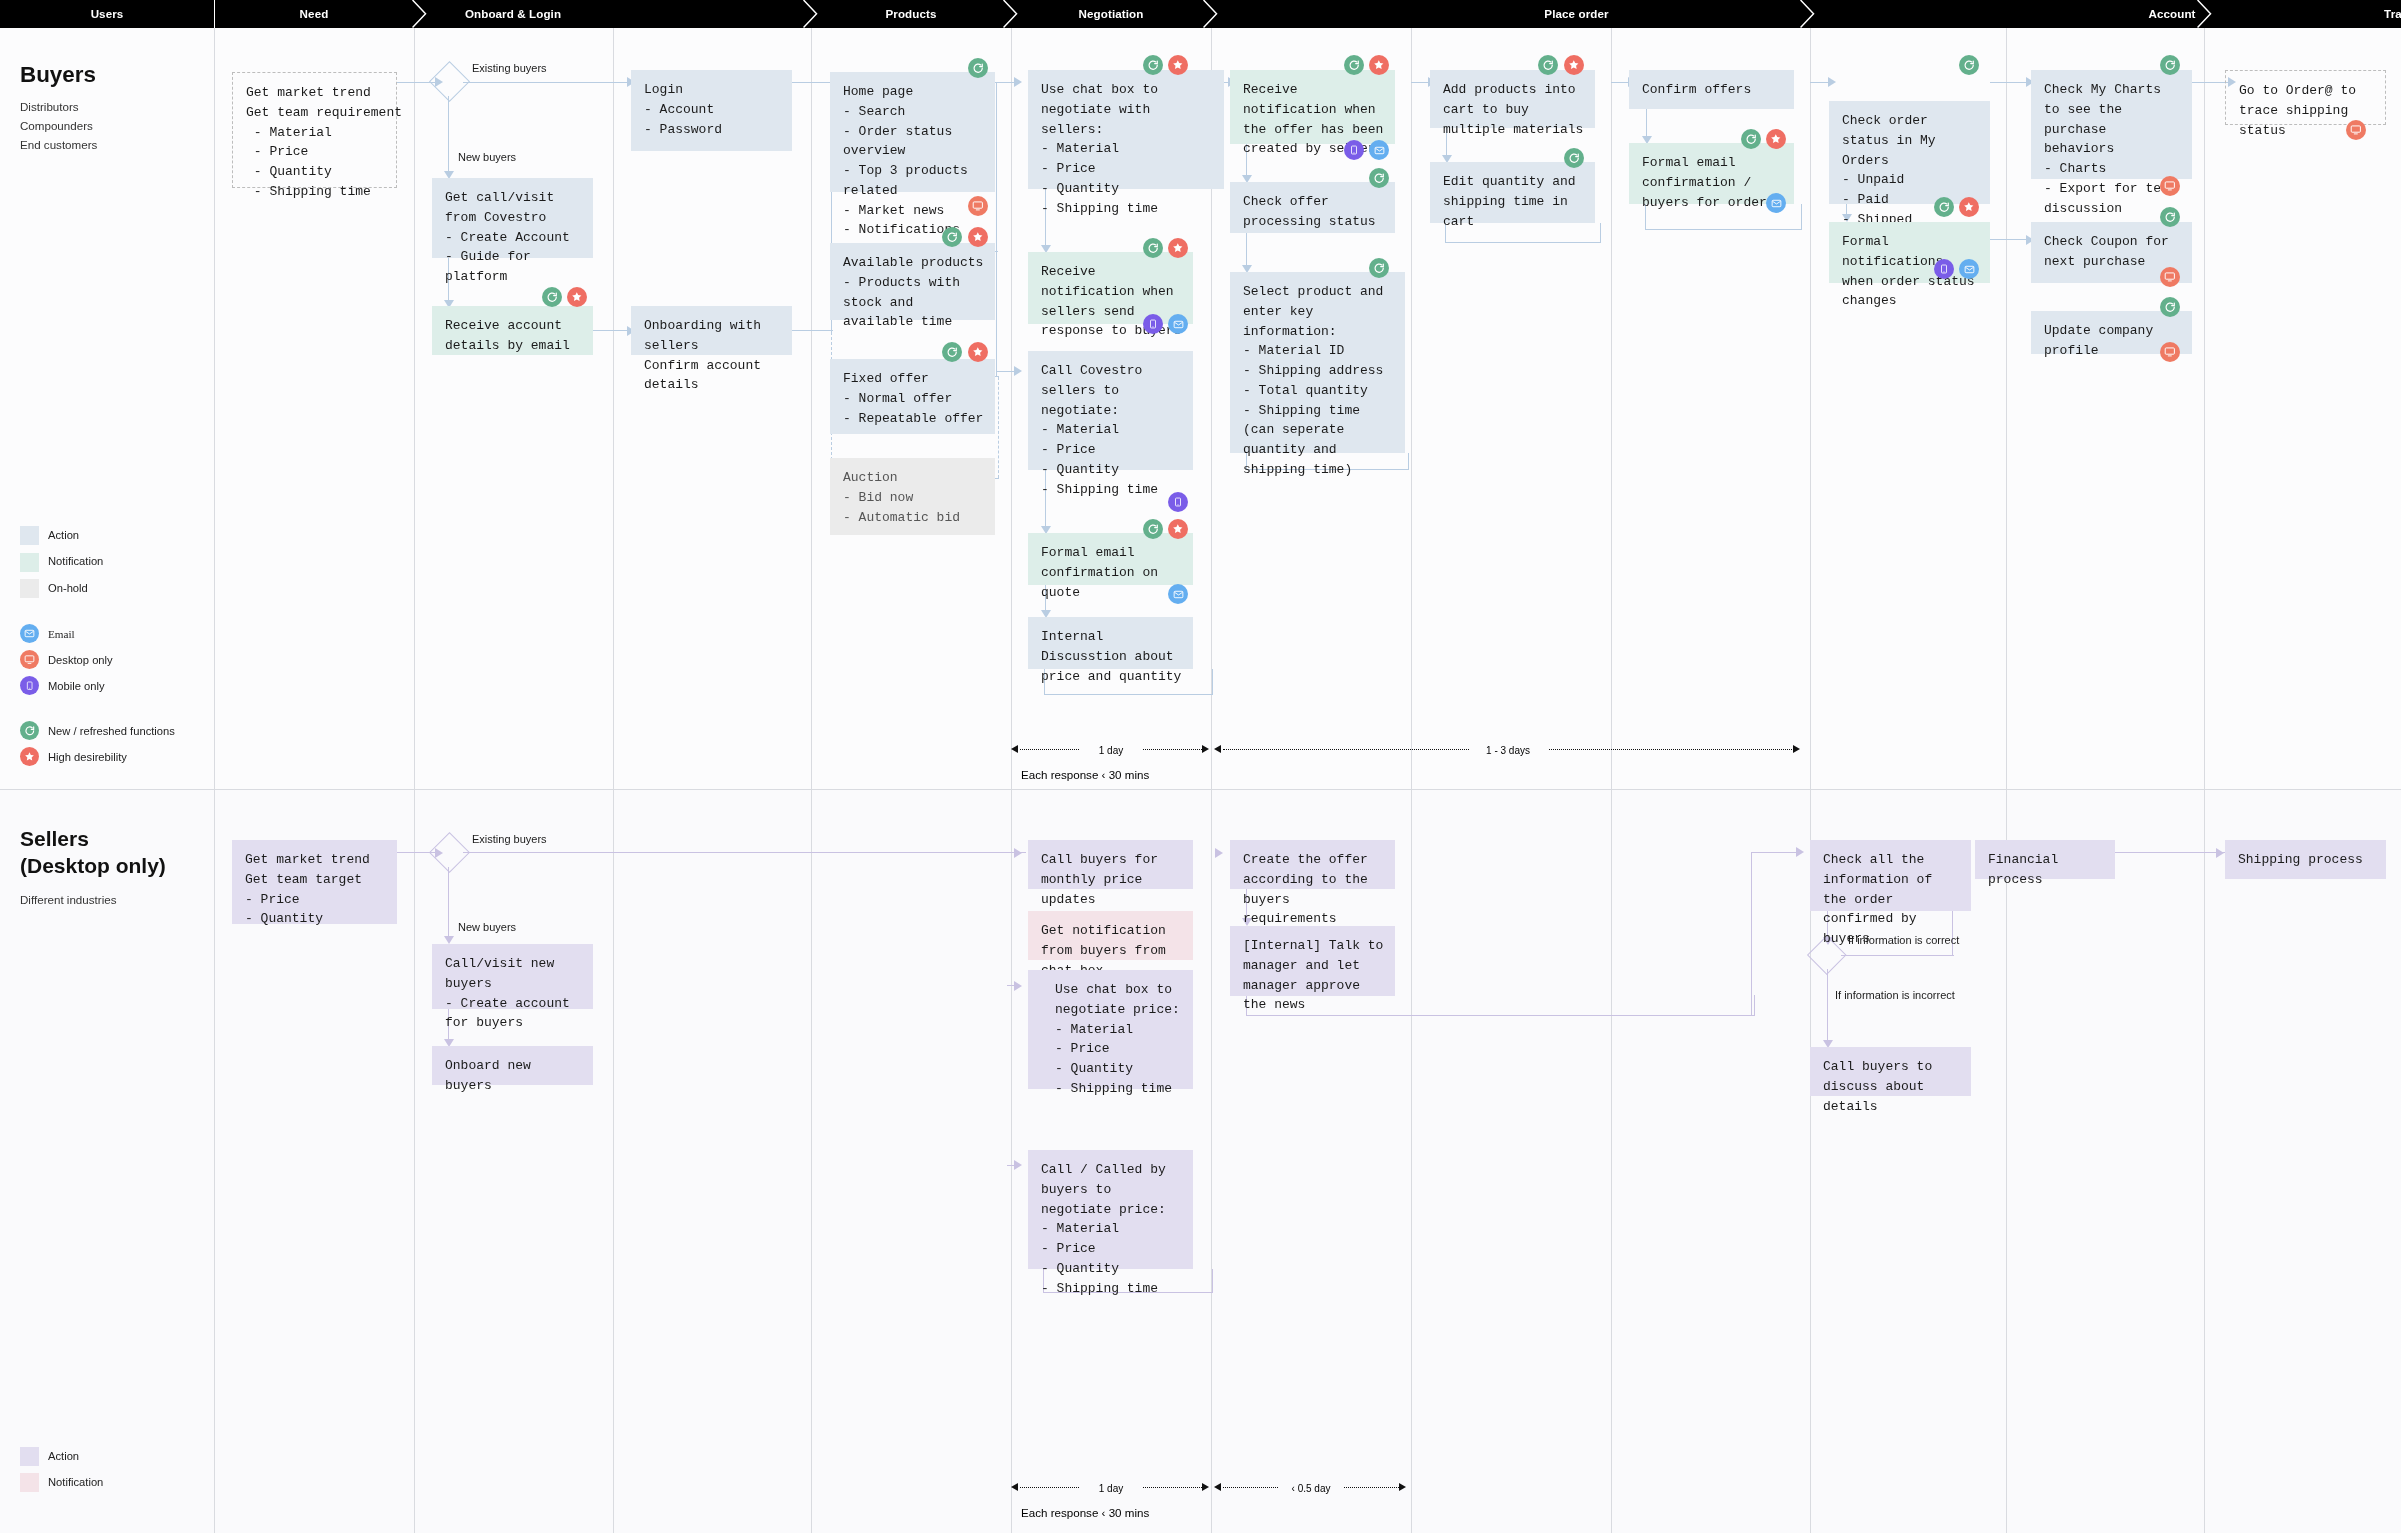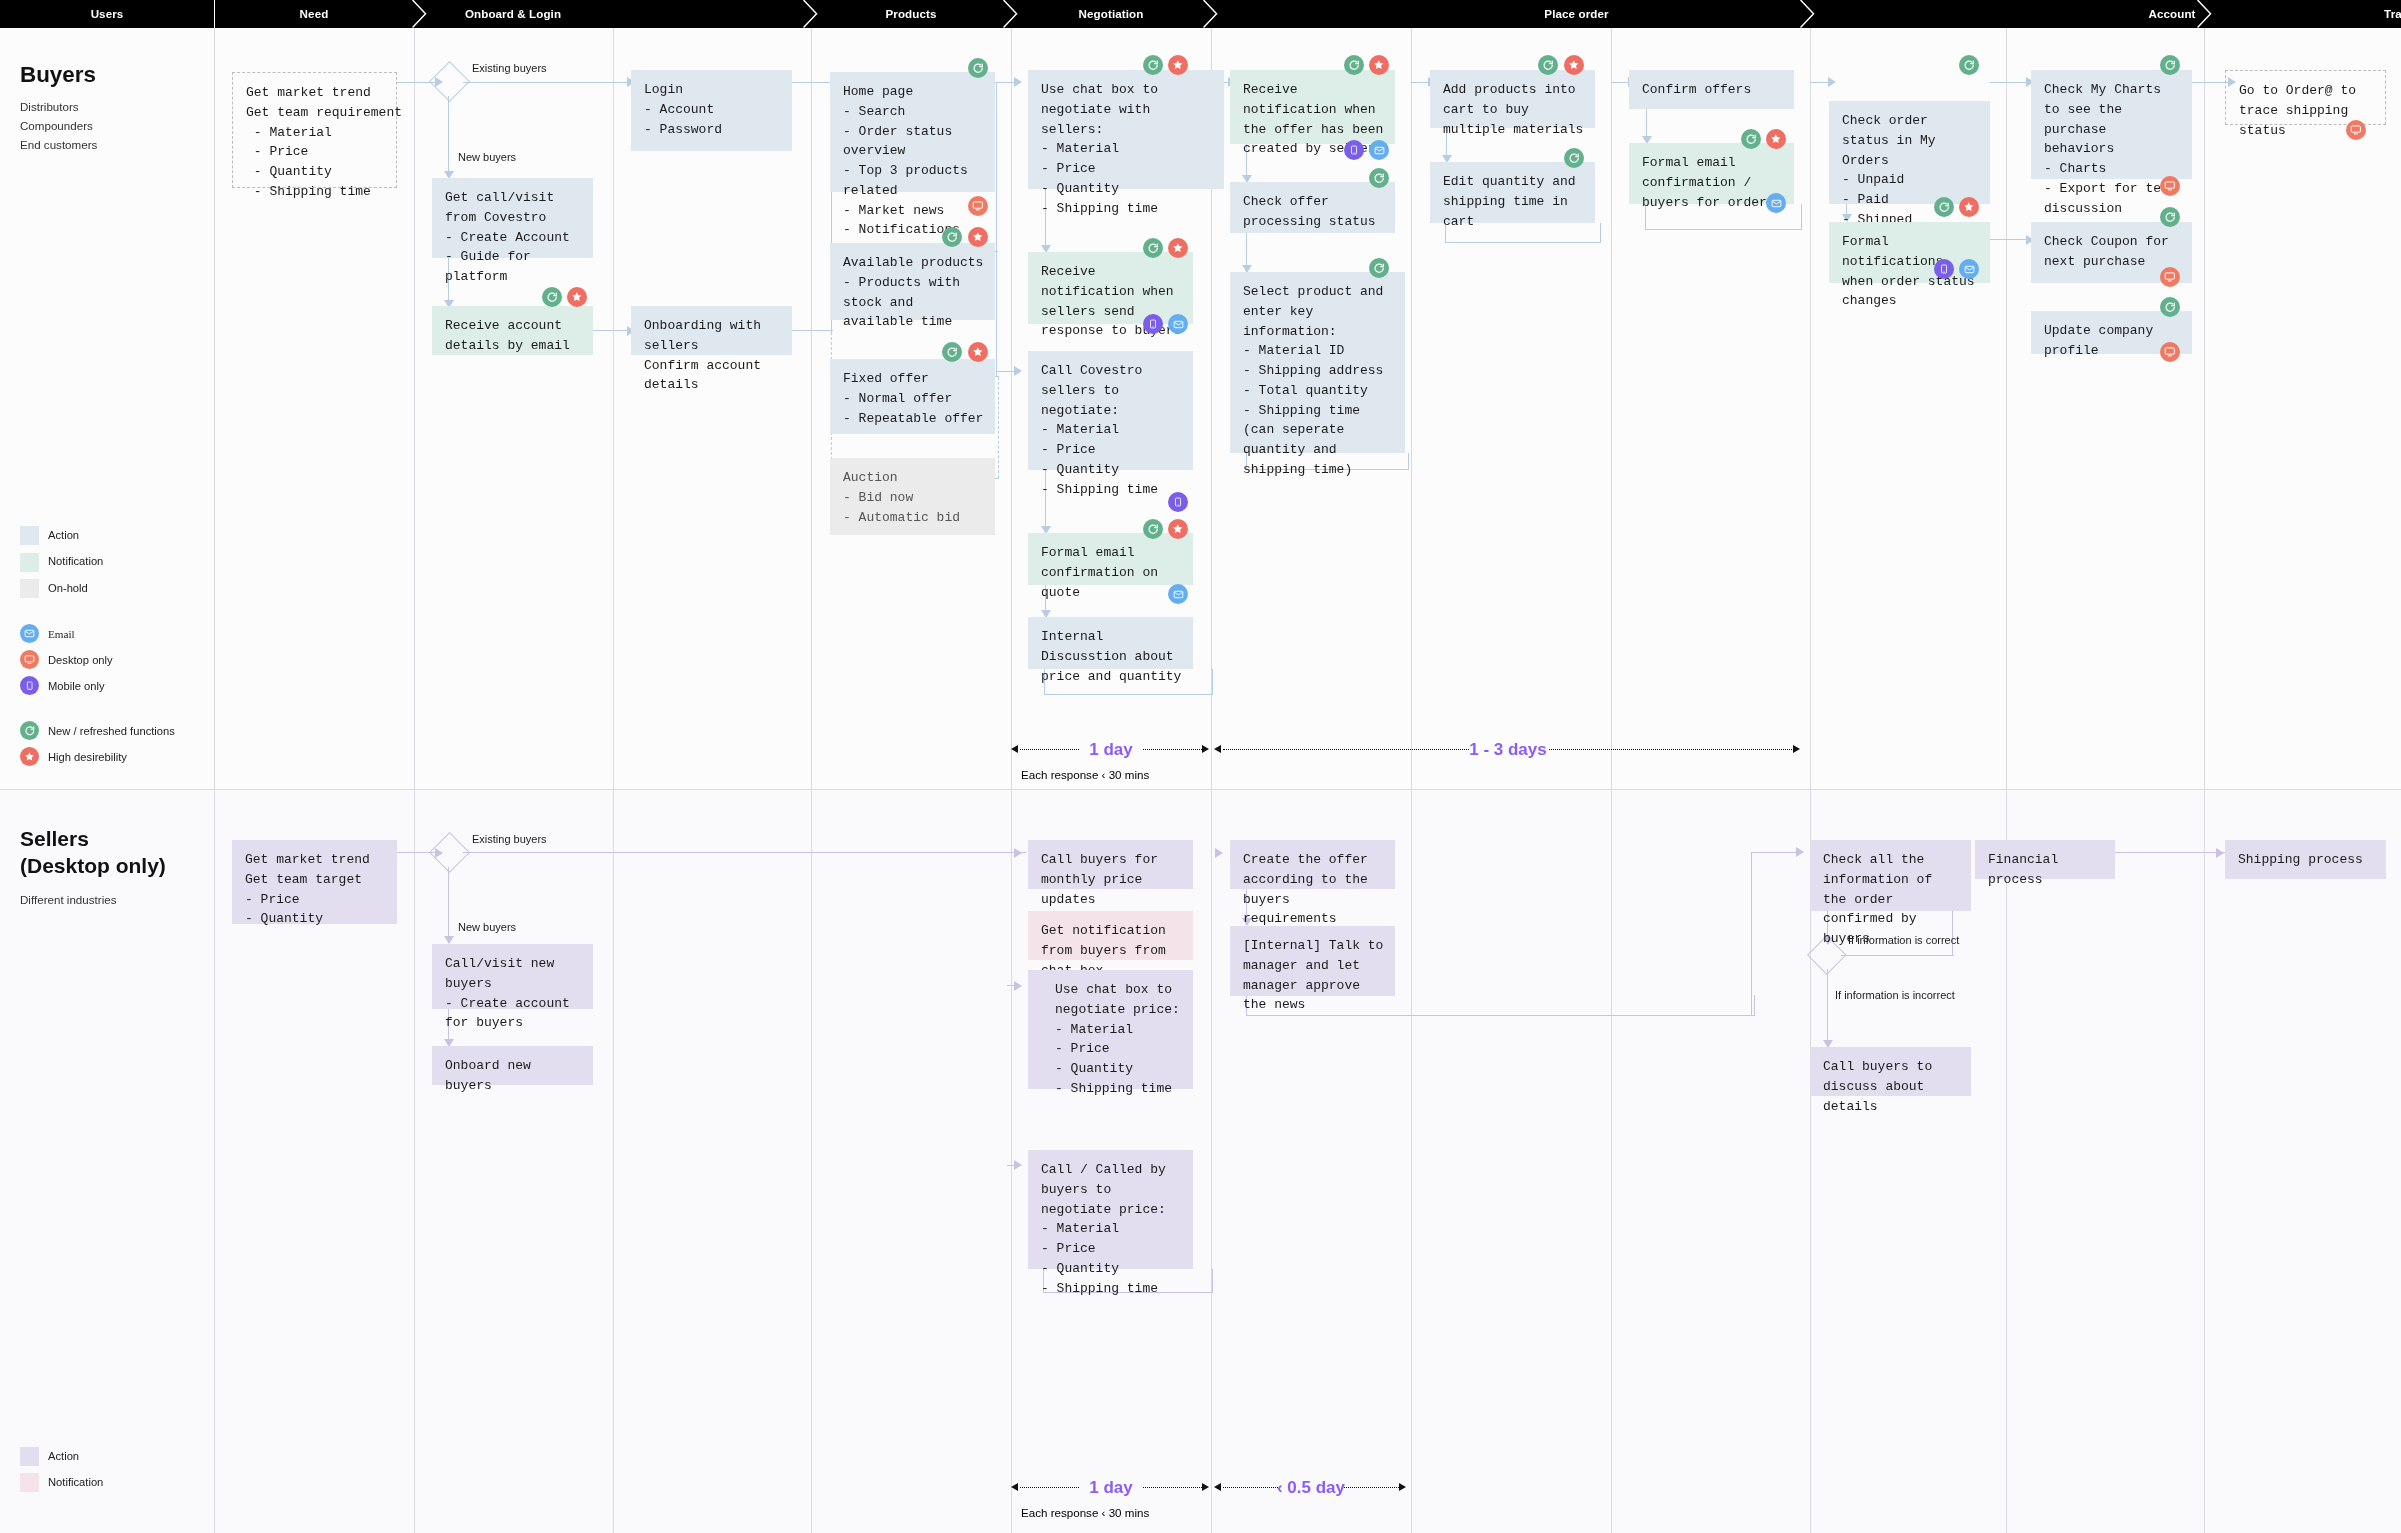--- a/index.html
+++ b/index.html
@@ -67,21 +67,21 @@
 
   
   .lg-sw{position:absolute;width:19px;height:19px;z-index:15;}
   .lg-tx{position:absolute;font-size:11.2px;color:#222;z-index:15;white-space:nowrap;}
   .lg-ic{position:absolute;width:19px;height:19px;border-radius:50%;z-index:15;
          display:flex;align-items:center;justify-content:center;}
 
   
   .tl{position:absolute;z-index:15;height:1.4px;}
   .tl .dline{position:absolute;top:0;height:0;border-top:1.8px dotted #111;}
-  .tl .cap{position:absolute;font-size:17px;font-weight:700;color:#8b5cf6;white-space:nowrap;
+  .tl .cap{position:absolute;font-size:10px;font-weight:400;color:#000000;white-space:nowrap;
            transform:translate(-50%,-50%);}
   .tl .ahl{position:absolute;width:0;height:0;border-right:7.2px solid #111;
            border-top:4.3px solid transparent;border-bottom:4.3px solid transparent;}
   .tl .ahr{position:absolute;width:0;height:0;border-left:7.2px solid #111;
            border-top:4.3px solid transparent;border-bottom:4.3px solid transparent;}
   .tl-note{position:absolute;font-size:11.6px;color:#000;z-index:15;white-space:nowrap;}
 </style>
 </head>
 <body>
 

